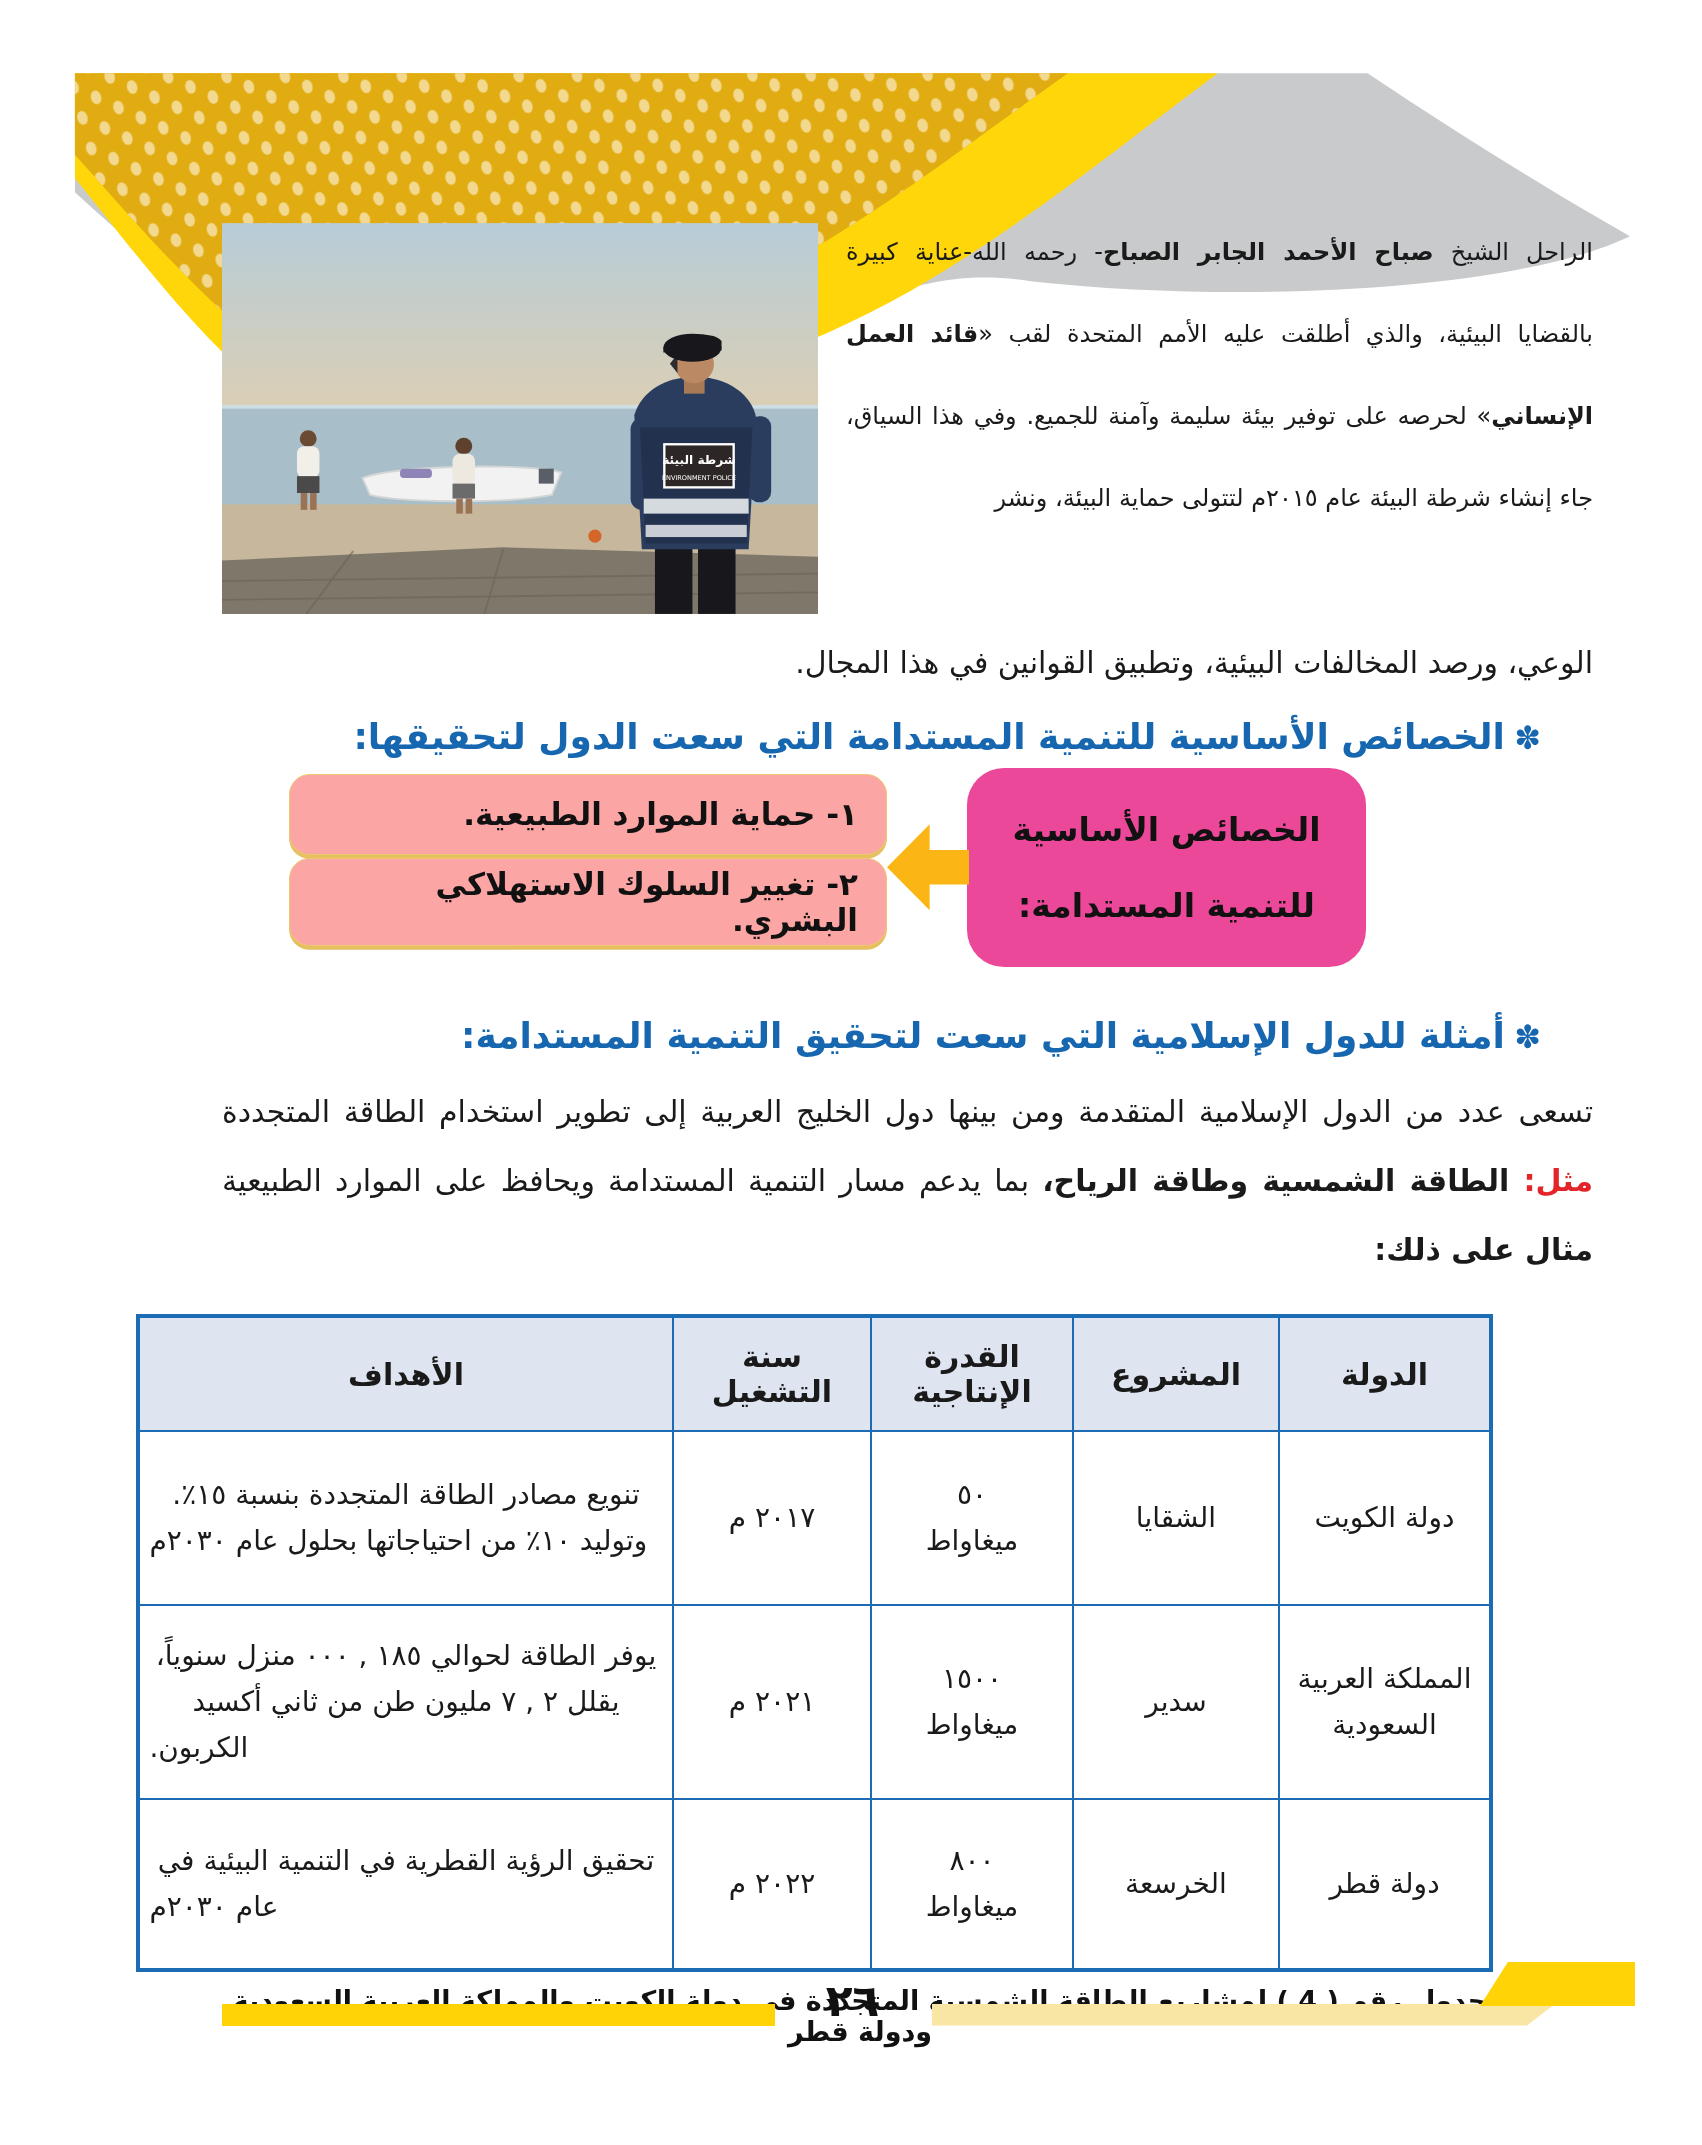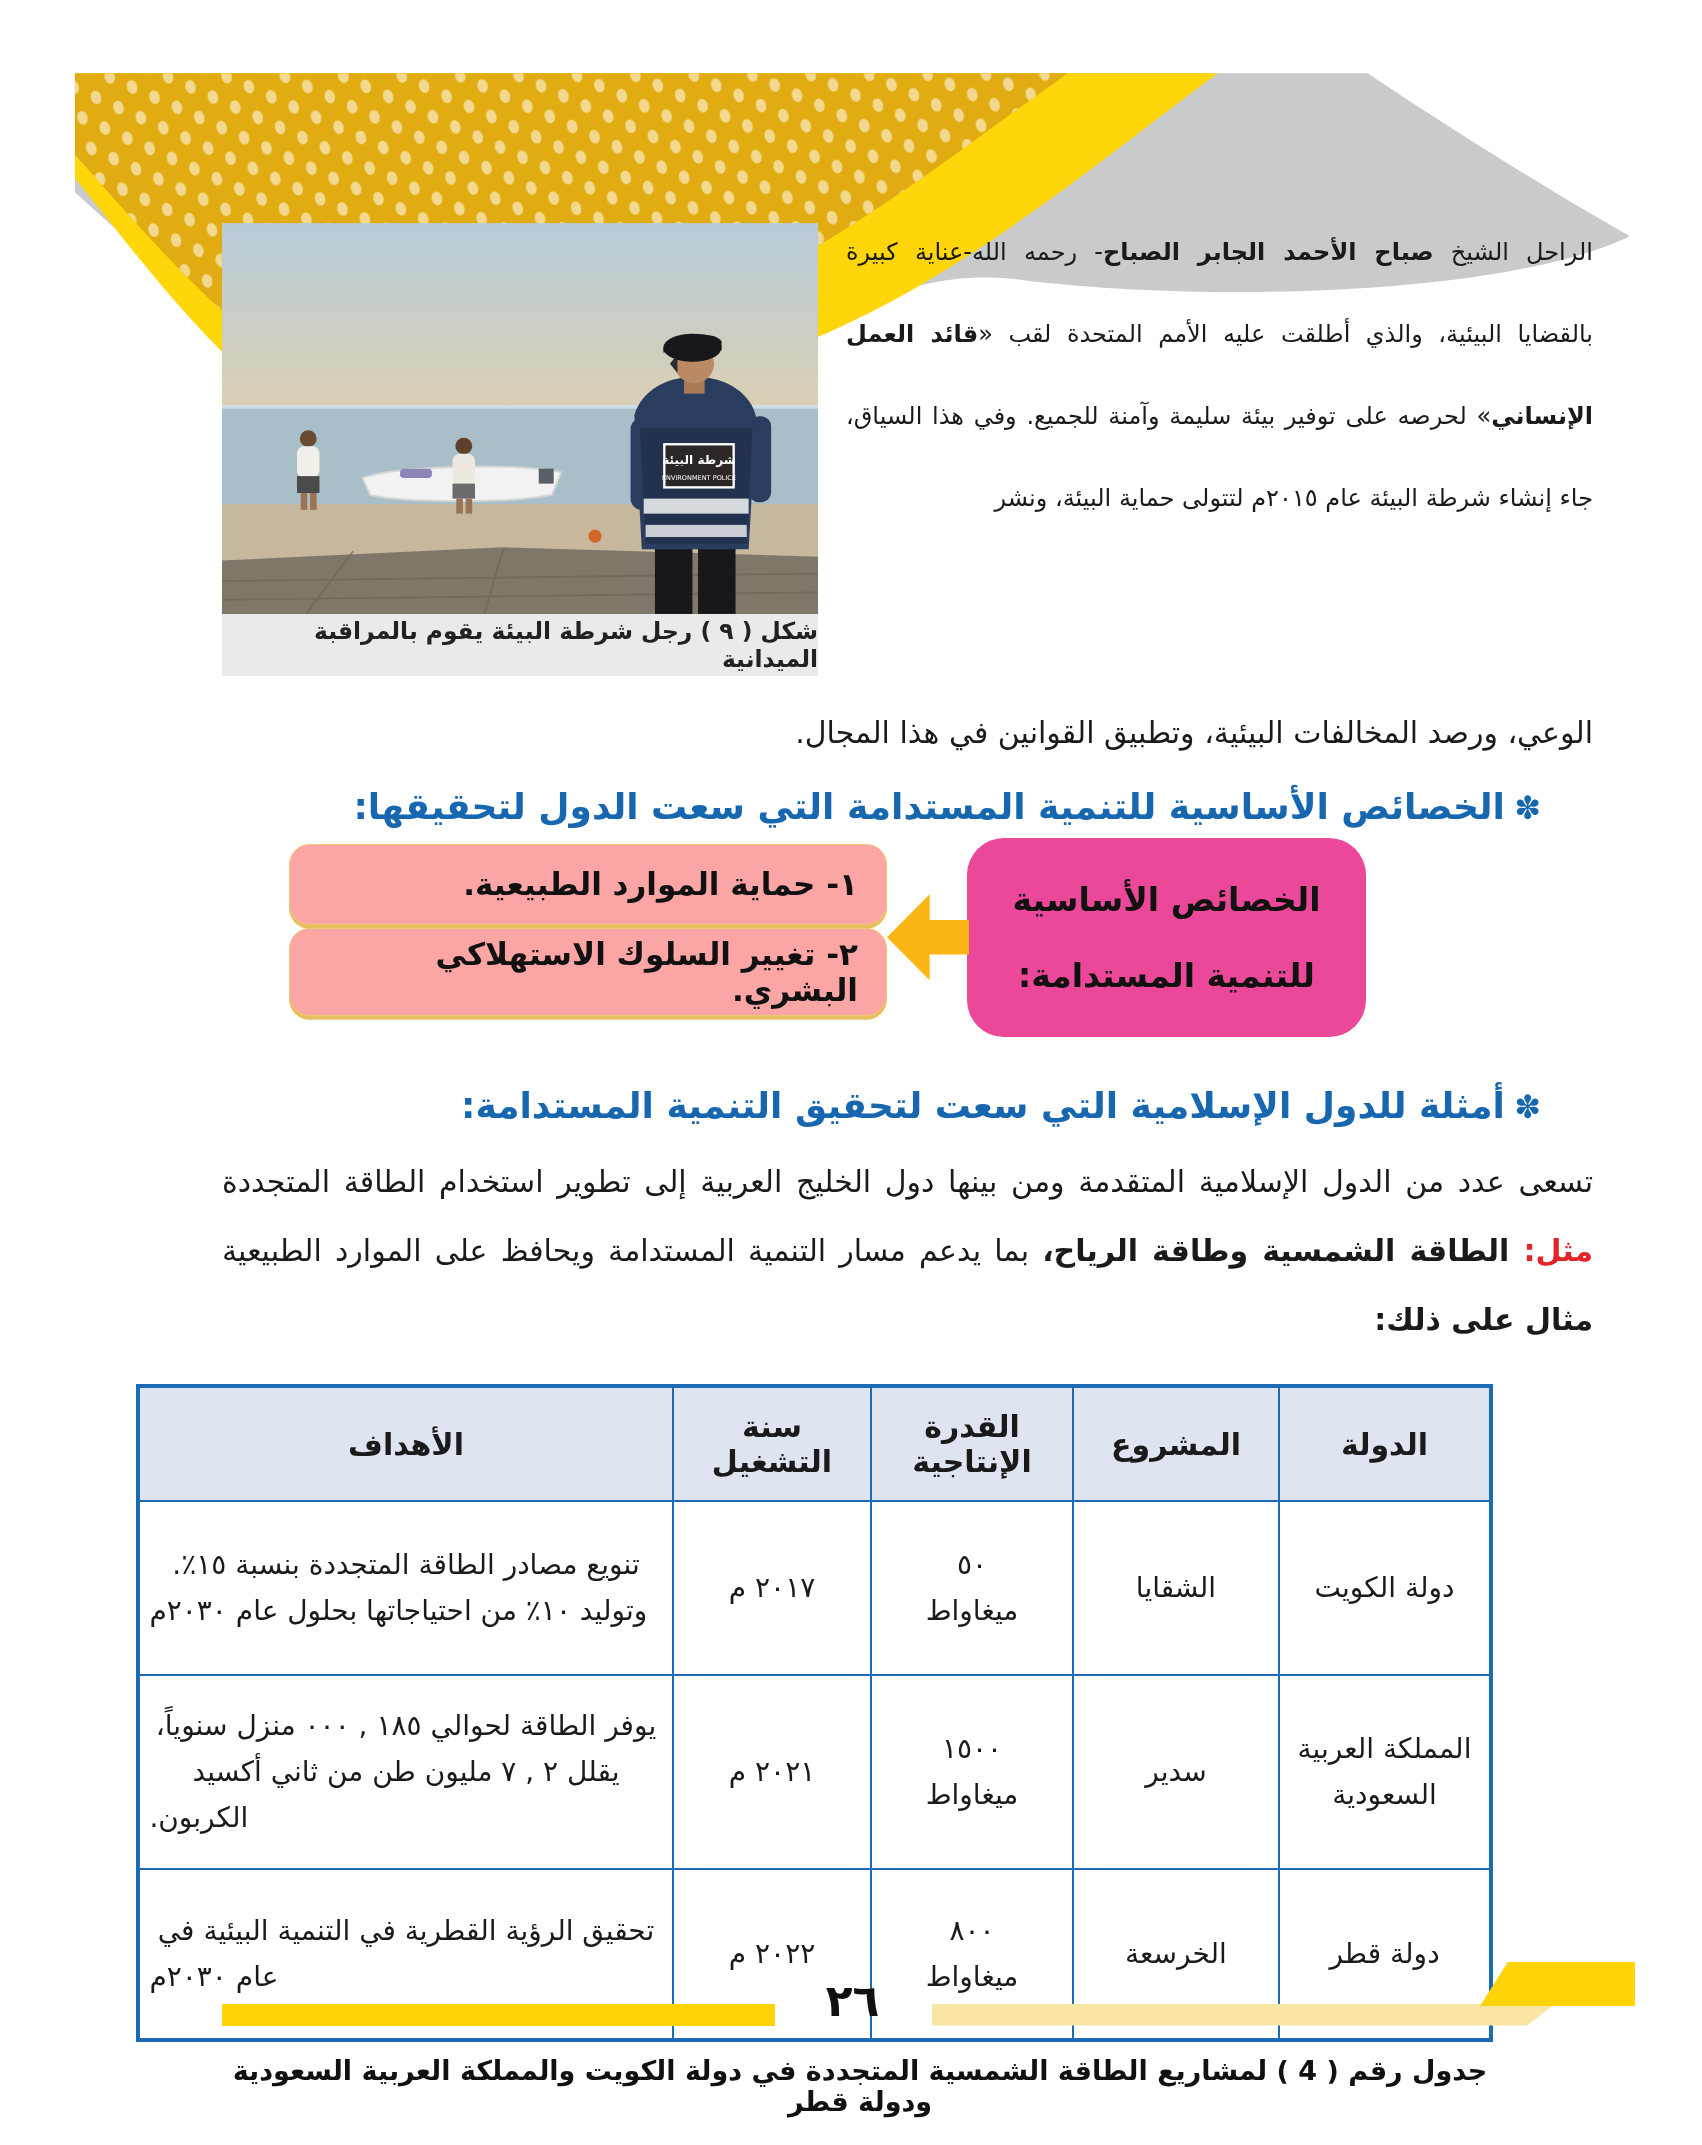--- a/index.html
+++ b/index.html
@@ -71,21 +71,21 @@
   <path d="M80,78 L1300,78 C1150,190 1020,300 860,365 C700,430 640,520 470,505 C300,490 170,300 80,190 Z" fill="#FFD60A"></path>
   <path d="M80,78 L1140,78 C1010,170 900,260 760,320 C620,380 560,450 430,438 C300,425 170,265 80,165 Z" fill="#E0AC12"></path>
   <path d="M80,78 L1140,78 C1010,170 900,260 760,320 C620,380 560,450 430,438 C300,425 170,265 80,165 Z" fill="url(#dots)"></path>
 </svg>
 
 <div class="content">
 
   <div class="intro-row">
     <p class="intro-col"><span>الراحل الشيخ </span><b>صباح الأحمد الجابر الصباح</b><span>- رحمه الله-عناية كبيرة بالقضايا البيئية، والذي أطلقت عليه الأمم المتحدة لقب «</span><b>قائد العمل الإنساني</b><span>» لحرصه على توفير بيئة سليمة وآمنة للجميع. وفي هذا السياق، جاء إنشاء شرطة البيئة عام ٢٠١٥م لتتولى حماية البيئة، ونشر</span></p>
 
-    <figure class="figure" style="margin:36px 28px 16px 0;border-radius:22px;">
+    <figure class="figure" style="margin:36px 28px 8px 0;border-radius:22px;">
       <svg viewBox="0 0 636 417" xmlns="http://www.w3.org/2000/svg">
         <defs>
           <linearGradient id="skyg" x1="0" y1="0" x2="0" y2="1">
             <stop offset="0" stop-color="#B7CCD8"></stop>
               <stop offset="1" stop-color="#DBCFB4"></stop>
           </linearGradient>
         </defs>
         <rect x="0" y="0" width="636" height="200" fill="url(#skyg)"></rect>
         <rect x="0" y="196" width="636" height="110" fill="#A8BEC9"></rect>
         <rect x="0" y="194" width="636" height="4" fill="#CDDEE4"></rect>
@@ -132,21 +132,20 @@
           <rect x="472" y="236" width="74" height="46" fill="#2D2626" stroke="#FFFFFF" stroke-width="2.5"></rect>
           <text x="509" y="257" text-anchor="middle" font-size="13" font-weight="bold" fill="#FFFFFF" font-family="DejaVu Sans, sans-serif">شرطة البيئة</text>
           <text x="509" y="274" text-anchor="middle" font-size="7" fill="#FFFFFF" font-family="DejaVu Sans, sans-serif">ENVIRONMENT POLICE</text>
           <rect x="493" y="166" width="22" height="16" fill="#A87A56"></rect>
           <circle cx="504" cy="150" r="21" fill="#BB8A64"></circle>
           <path d="M478,150 L486,140 L486,160 Z" fill="#2B2B30"></path>
           <ellipse cx="502" cy="133" rx="31" ry="15" fill="#17171C"></ellipse>
           <path d="M471,133 C480,118 525,114 533,126 L533,136 L471,138 Z" fill="#17171C"></path>
         </g>
       </svg>
-      <figcaption class="fig-caption">شكل ( ٩ ) رجل شرطة البيئة يقوم بالمراقبة الميدانية</figcaption>
     </figure>
   </div>
   <div class="intro-last">الوعي، ورصد المخالفات البيئية، وتطبيق القوانين في هذا المجال.</div>
 
   <h2 class="blue-heading"><span class="bullet">✽</span><span>الخصائص الأساسية للتنمية المستدامة التي سعت الدول لتحقيقها:</span></h2>
 
   <div class="diagram">
     <div class="d-yellow">
       <div>الخصائص الأساسية</div>
       <div>للتنمية المستدامة:</div>

